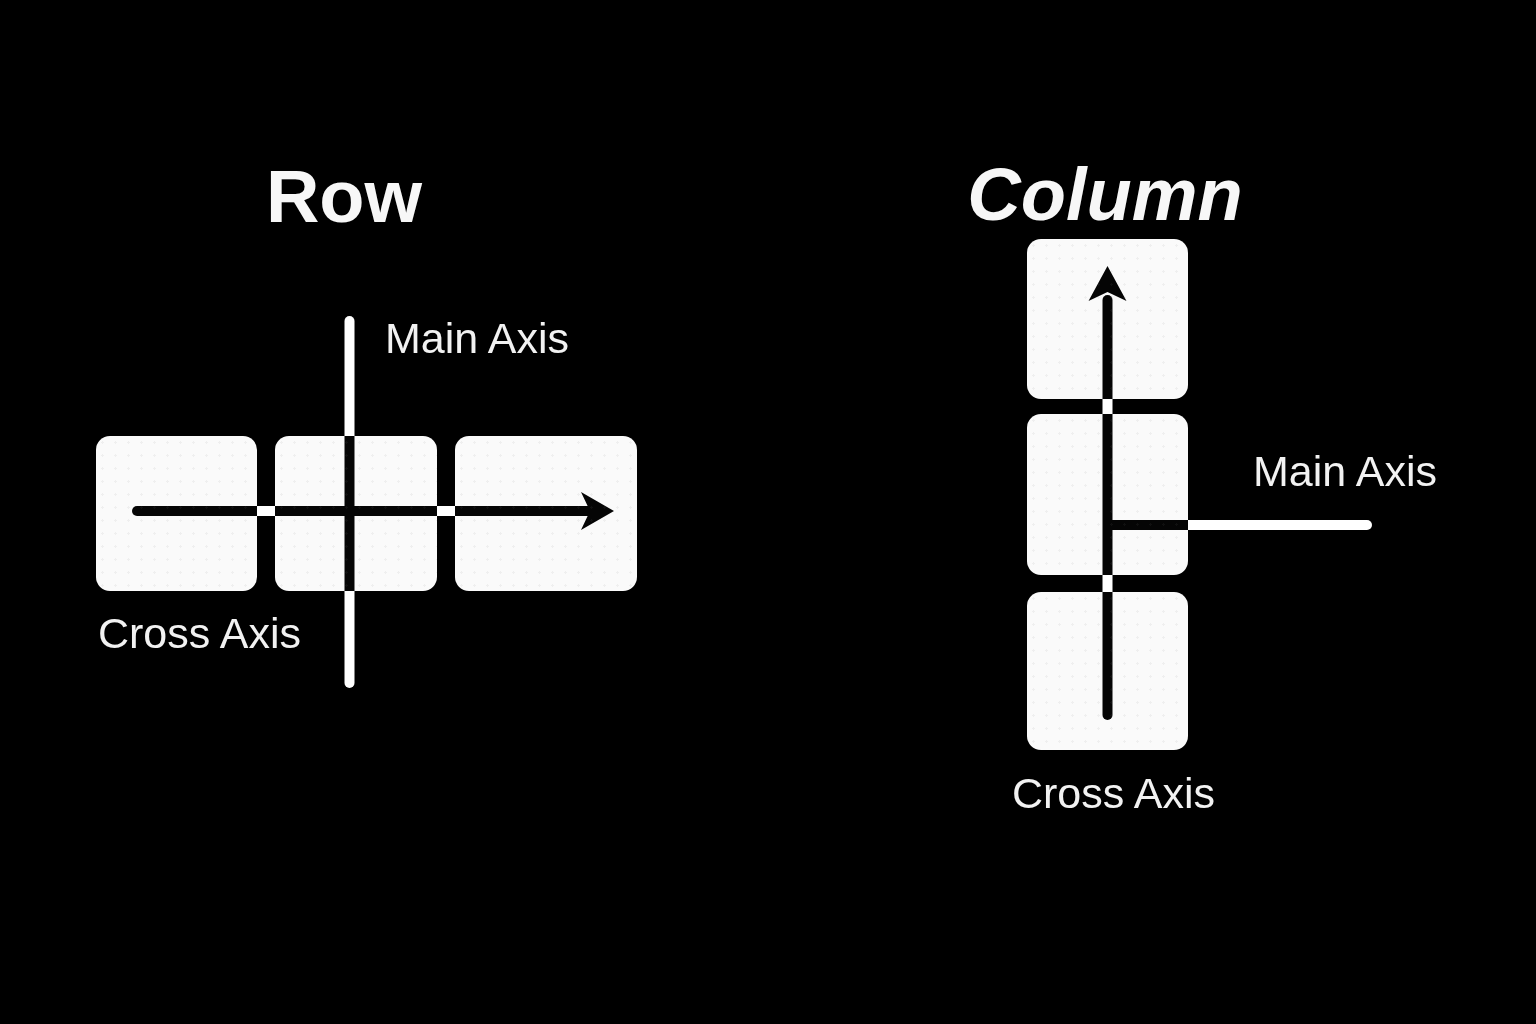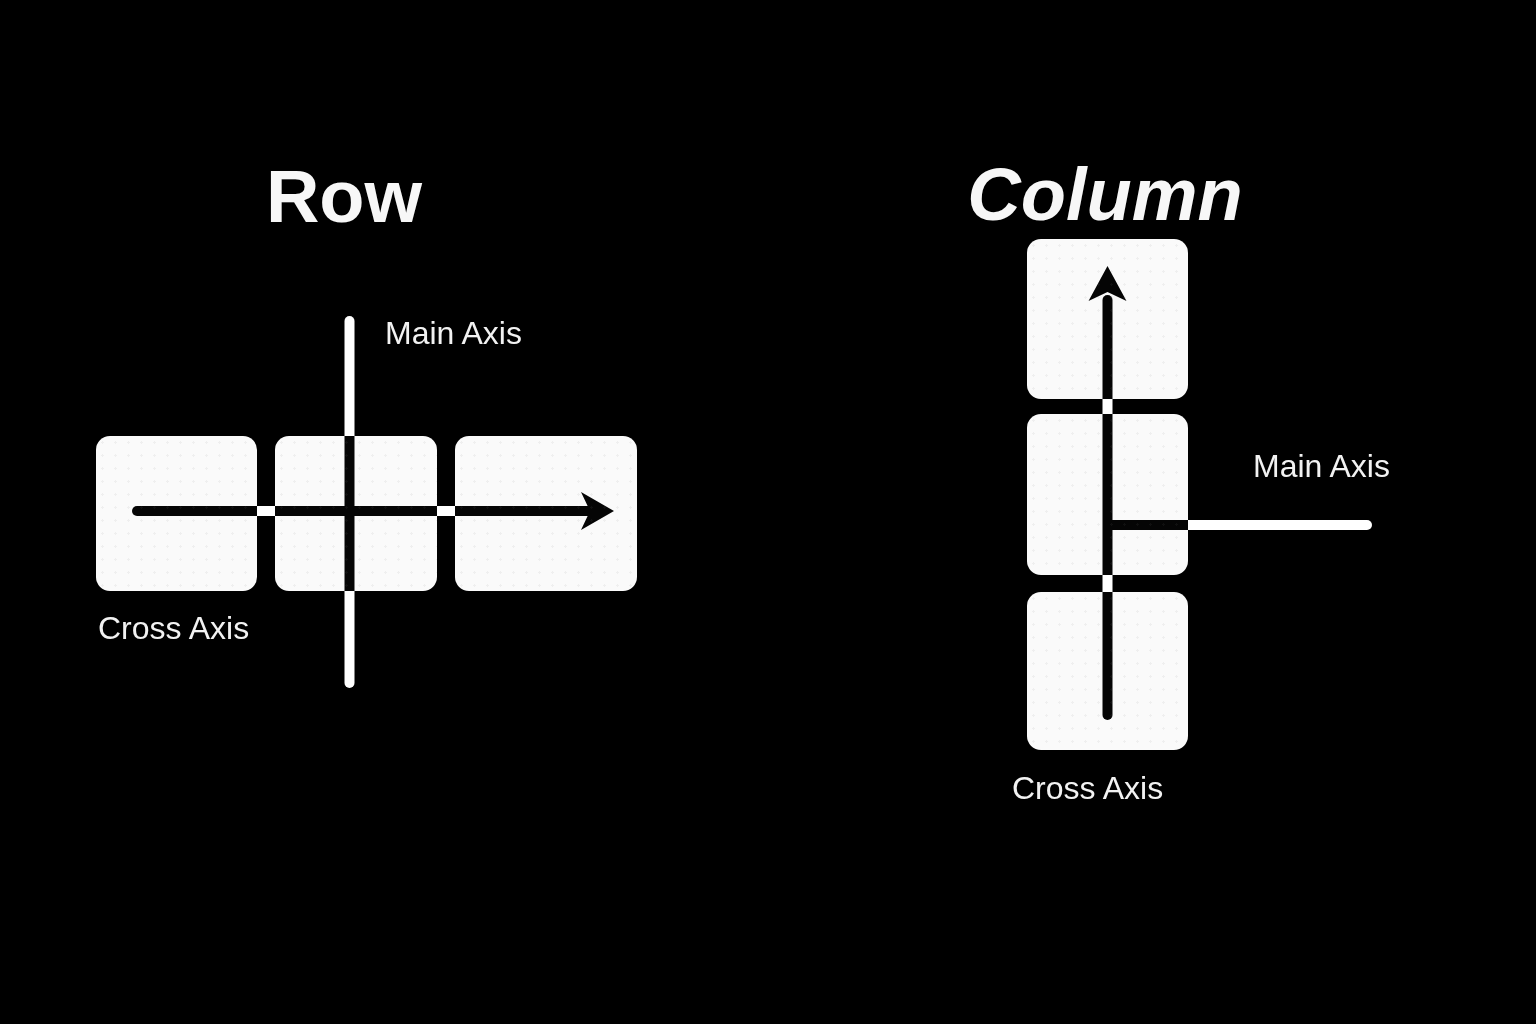--- a/index.html
+++ b/index.html
@@ -20,21 +20,21 @@
     position: absolute;
     transform: translateX(-50%);
     font-size: 74px;
     font-weight: 700;
     line-height: 1;
     color: #f7f7f7;
     white-space: nowrap;
   }
   .axis-label {
     position: absolute;
-    font-size: 32px;
+    font-size: 43px;
     font-weight: 400;
     line-height: 1;
     color: #f2f2f2;
     white-space: nowrap;
   }
 
   .flex-box {
     position: absolute;
     background-color: #fafafa;
     background-image: radial-gradient(circle, rgba(0,0,0,0.045) 1px, transparent 1.3px);

